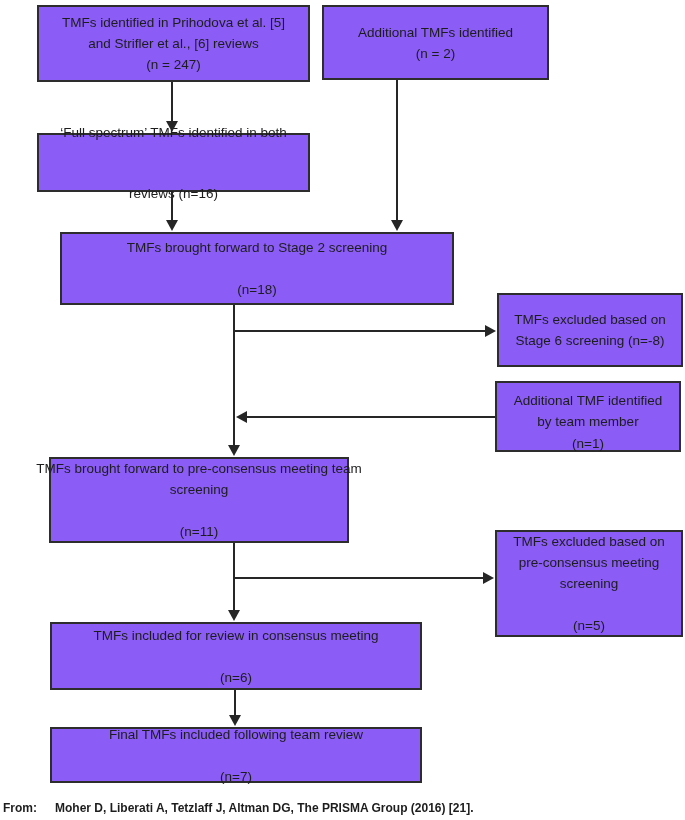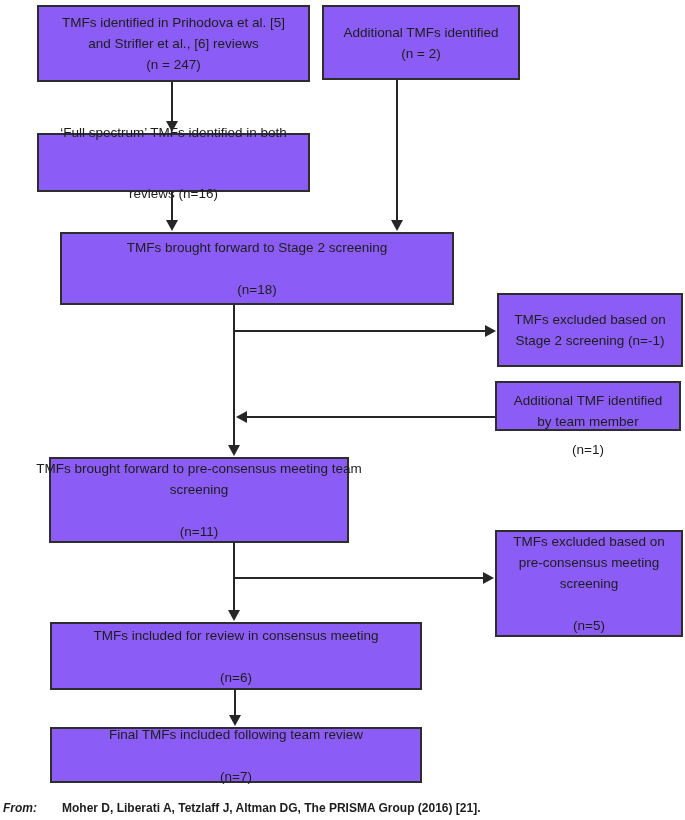--- a/index.html
+++ b/index.html
@@ -8,42 +8,42 @@
     font-family:"Liberation Sans", sans-serif; color:#1d1d1d; overflow:hidden;
   }
   .box {
     position:absolute; box-sizing:border-box; border:2px solid #2d2d2d; background:#8b5cf6;
     display:flex; flex-direction:column; justify-content:center; align-items:center;
     text-align:center; font-size:13.5px; line-height:21px;
   }
   .line { min-height:21px; white-space:nowrap; }
   
   .box.overlap { justify-content:flex-start; padding-top:7px; overflow:visible; }
-  .box.overlap .line:last-child { margin-top:7px; }
+  .box.overlap .line:last-child { margin-top:1px; }
 
   .vline, .hline { position:absolute; background:#262626; }
   .arr { position:absolute; width:0; height:0; }
   .arr.down  { border-left:6px solid transparent; border-right:6px solid transparent; border-top:11px solid #262626; }
   .arr.right { border-top:6px solid transparent; border-bottom:6px solid transparent; border-left:11px solid #262626; }
   .arr.left  { border-top:6px solid transparent; border-bottom:6px solid transparent; border-right:11px solid #262626; }
 
   
   .b-reviews               { left:37px;  top:5px;   width:273px; height:77px; }
-  .b-other-sources         { left:322px; top:5px;   width:198px; height:75px; }
+  .b-other-sources         { left:322px; top:5px;   width:227px; height:75px; }
   .b-full-spectrum         { left:37px;  top:133px; width:273px; height:59px;gap:40px; }
   .b-stage2                { left:37px;  top:232px; width:394px; height:73px;margin-left:23px; }
   .b-excluded-stage2       { left:497px; top:293px; width:186px; height:74px; }
-  .b-additional-team       { left:495px; top:381px; width:186px; height:50px; }
+  .b-additional-team       { left:495px; top:381px; width:186px; height:71px; }
   .b-preconsensus          { left:49px;  top:457px; width:300px; height:86px; }
   .b-excluded-preconsensus { left:495px; top:530px; width:188px; height:107px; }
   .b-consensus             { left:50px;  top:622px; width:372px; height:68px;align-items:center; }
   .b-final                 { left:50px;  top:727px; width:372px; height:56px; }
 
   .footer { position:absolute; left:3px; top:801px; font-size:12px; font-weight:bold; white-space:nowrap; }
-  .footer .prefix { font-style:italic; margin-right:25px; }
+  .footer .prefix { margin-right:18px; }
 </style>
 </head>
 <body>
 
 <div class="canvas">
 
   <div class="box b-reviews">
     <div class="line">TMFs identified in Prihodova et al. [5]</div>
     <div class="line">and Strifler et al., [6] reviews</div>
     <div class="line">(n = 247)</div>
@@ -60,21 +60,21 @@
   </div>
 
   <div class="box b-stage2">
     <div class="line">TMFs brought forward to Stage 2 screening</div>
     <div class="line"></div>
     <div class="line">(n=18)</div>
   </div>
 
   <div class="box b-excluded-stage2">
     <div class="line">TMFs excluded based on</div>
-    <div class="line">Stage 2 screening (n=-1)</div>
+    <div class="line">Stage 6 screening (n=-8)</div>
   </div>
 
   <div class="box b-additional-team overlap">
     <div class="line">Additional TMF identified</div>
     <div class="line">by team member</div>
     <div class="line">(n=1)</div>
   </div>
 
   <div class="box b-preconsensus">
     <div class="line">TMFs brought forward to pre-consensus meeting team</div>

